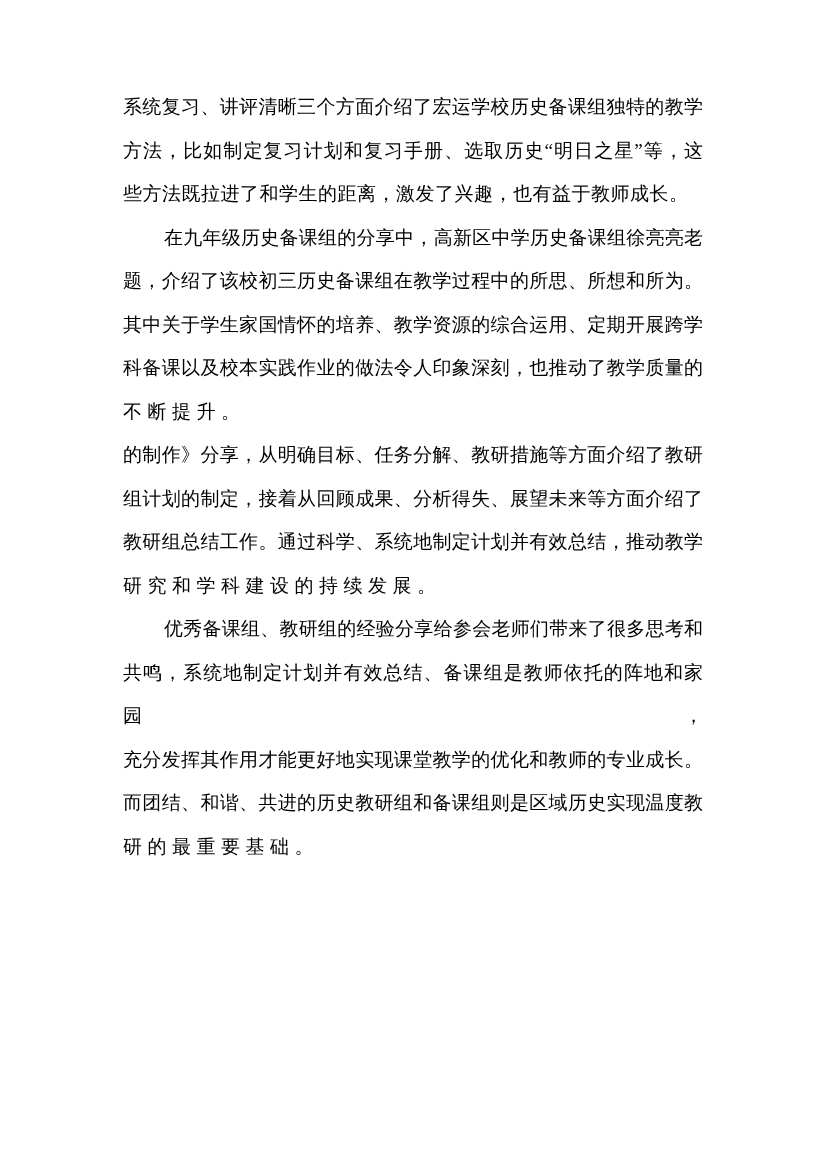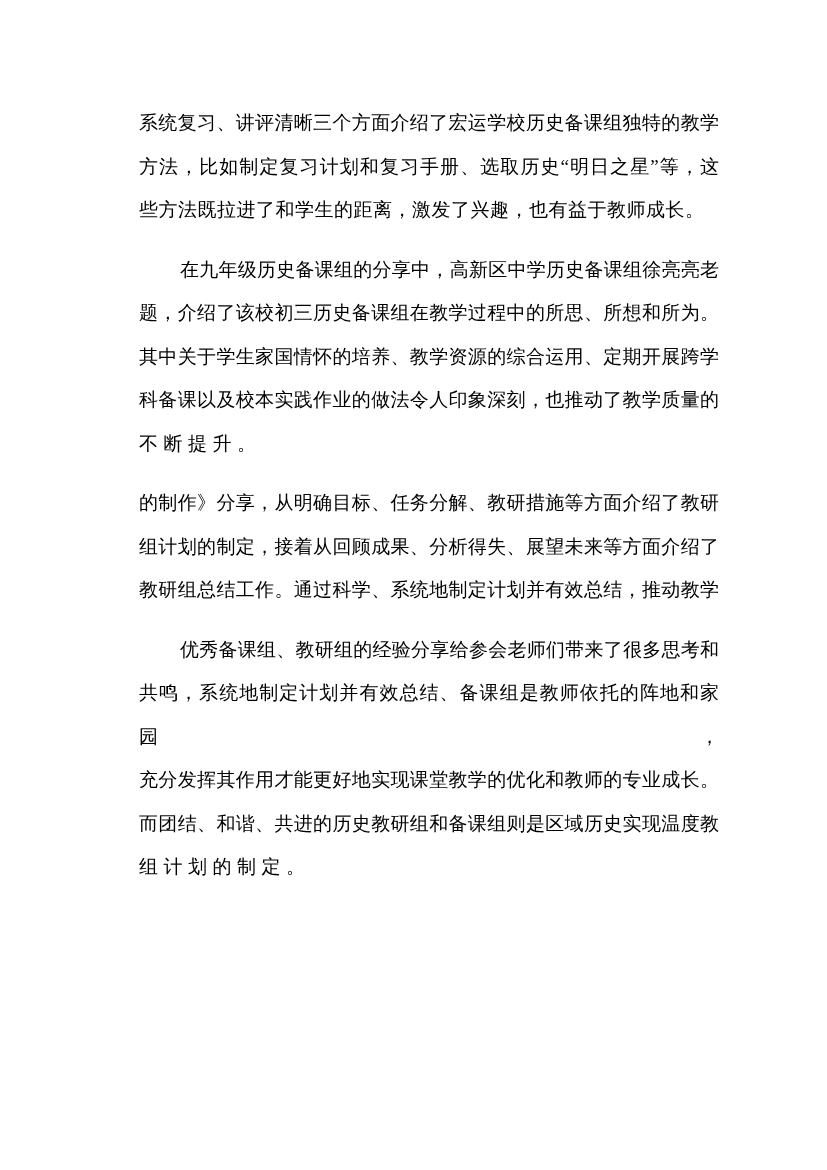--- a/index.html
+++ b/index.html
@@ -18,21 +18,21 @@
   .content {
     position: absolute;
     left: 123px;
     top: 85px;
     width: 580px;
     color: #000000;
     font-size: 19px;
     line-height: 43.5px;
   }
   .para {
-    margin: 16px;
+    margin: 0;
     padding: 0;
   }
   .line {
     width: 580px;
     word-break: break-all;
     white-space: normal;
   }
   .line.justified {
     text-align: justify;
     text-align-last: justify;
@@ -60,22 +60,23 @@
         <div class="line justified indented">在九年级历史备课组的分享中，高新区中学历史备课组徐亮亮老</div>
         <div class="line justified">题，介绍了该校初三历史备课组在教学过程中的所思、所想和所为。</div>
         <div class="line justified">其中关于学生家国情怀的培养、教学资源的综合运用、定期开展跨学</div>
         <div class="line justified">科备课以及校本实践作业的做法令人印象深刻，也推动了教学质量的</div>
         <div class="line para-end" style="letter-spacing: 5.5px;">不断提升。</div>
       </div>
       <div class="para">
         <div class="line justified">的制作》分享，从明确目标、任务分解、教研措施等方面介绍了教研</div>
         <div class="line justified">组计划的制定，接着从回顾成果、分析得失、展望未来等方面介绍了</div>
         <div class="line justified">教研组总结工作。通过科学、系统地制定计划并有效总结，推动教学</div>
+        <div class="line para-end" style="letter-spacing: 5.5px;">研究和学科建设的持续发展。</div>
       </div>
       <div class="para">
         <div class="line justified indented">优秀备课组、教研组的经验分享给参会老师们带来了很多思考和</div>
         <div class="line justified">共鸣，系统地制定计划并有效总结、备课组是教师依托的阵地和家园，</div>
         <div class="line justified">充分发挥其作用才能更好地实现课堂教学的优化和教师的专业成长。</div>
         <div class="line justified">而团结、和谐、共进的历史教研组和备课组则是区域历史实现温度教</div>
-        <div class="line para-end" style="letter-spacing: 5.5px;">组计划的制定。</div>
+        <div class="line para-end" style="letter-spacing: 5.5px;">研的最重要基础。</div>
       </div>
     </div>
 </div>
 
 </body></html>

